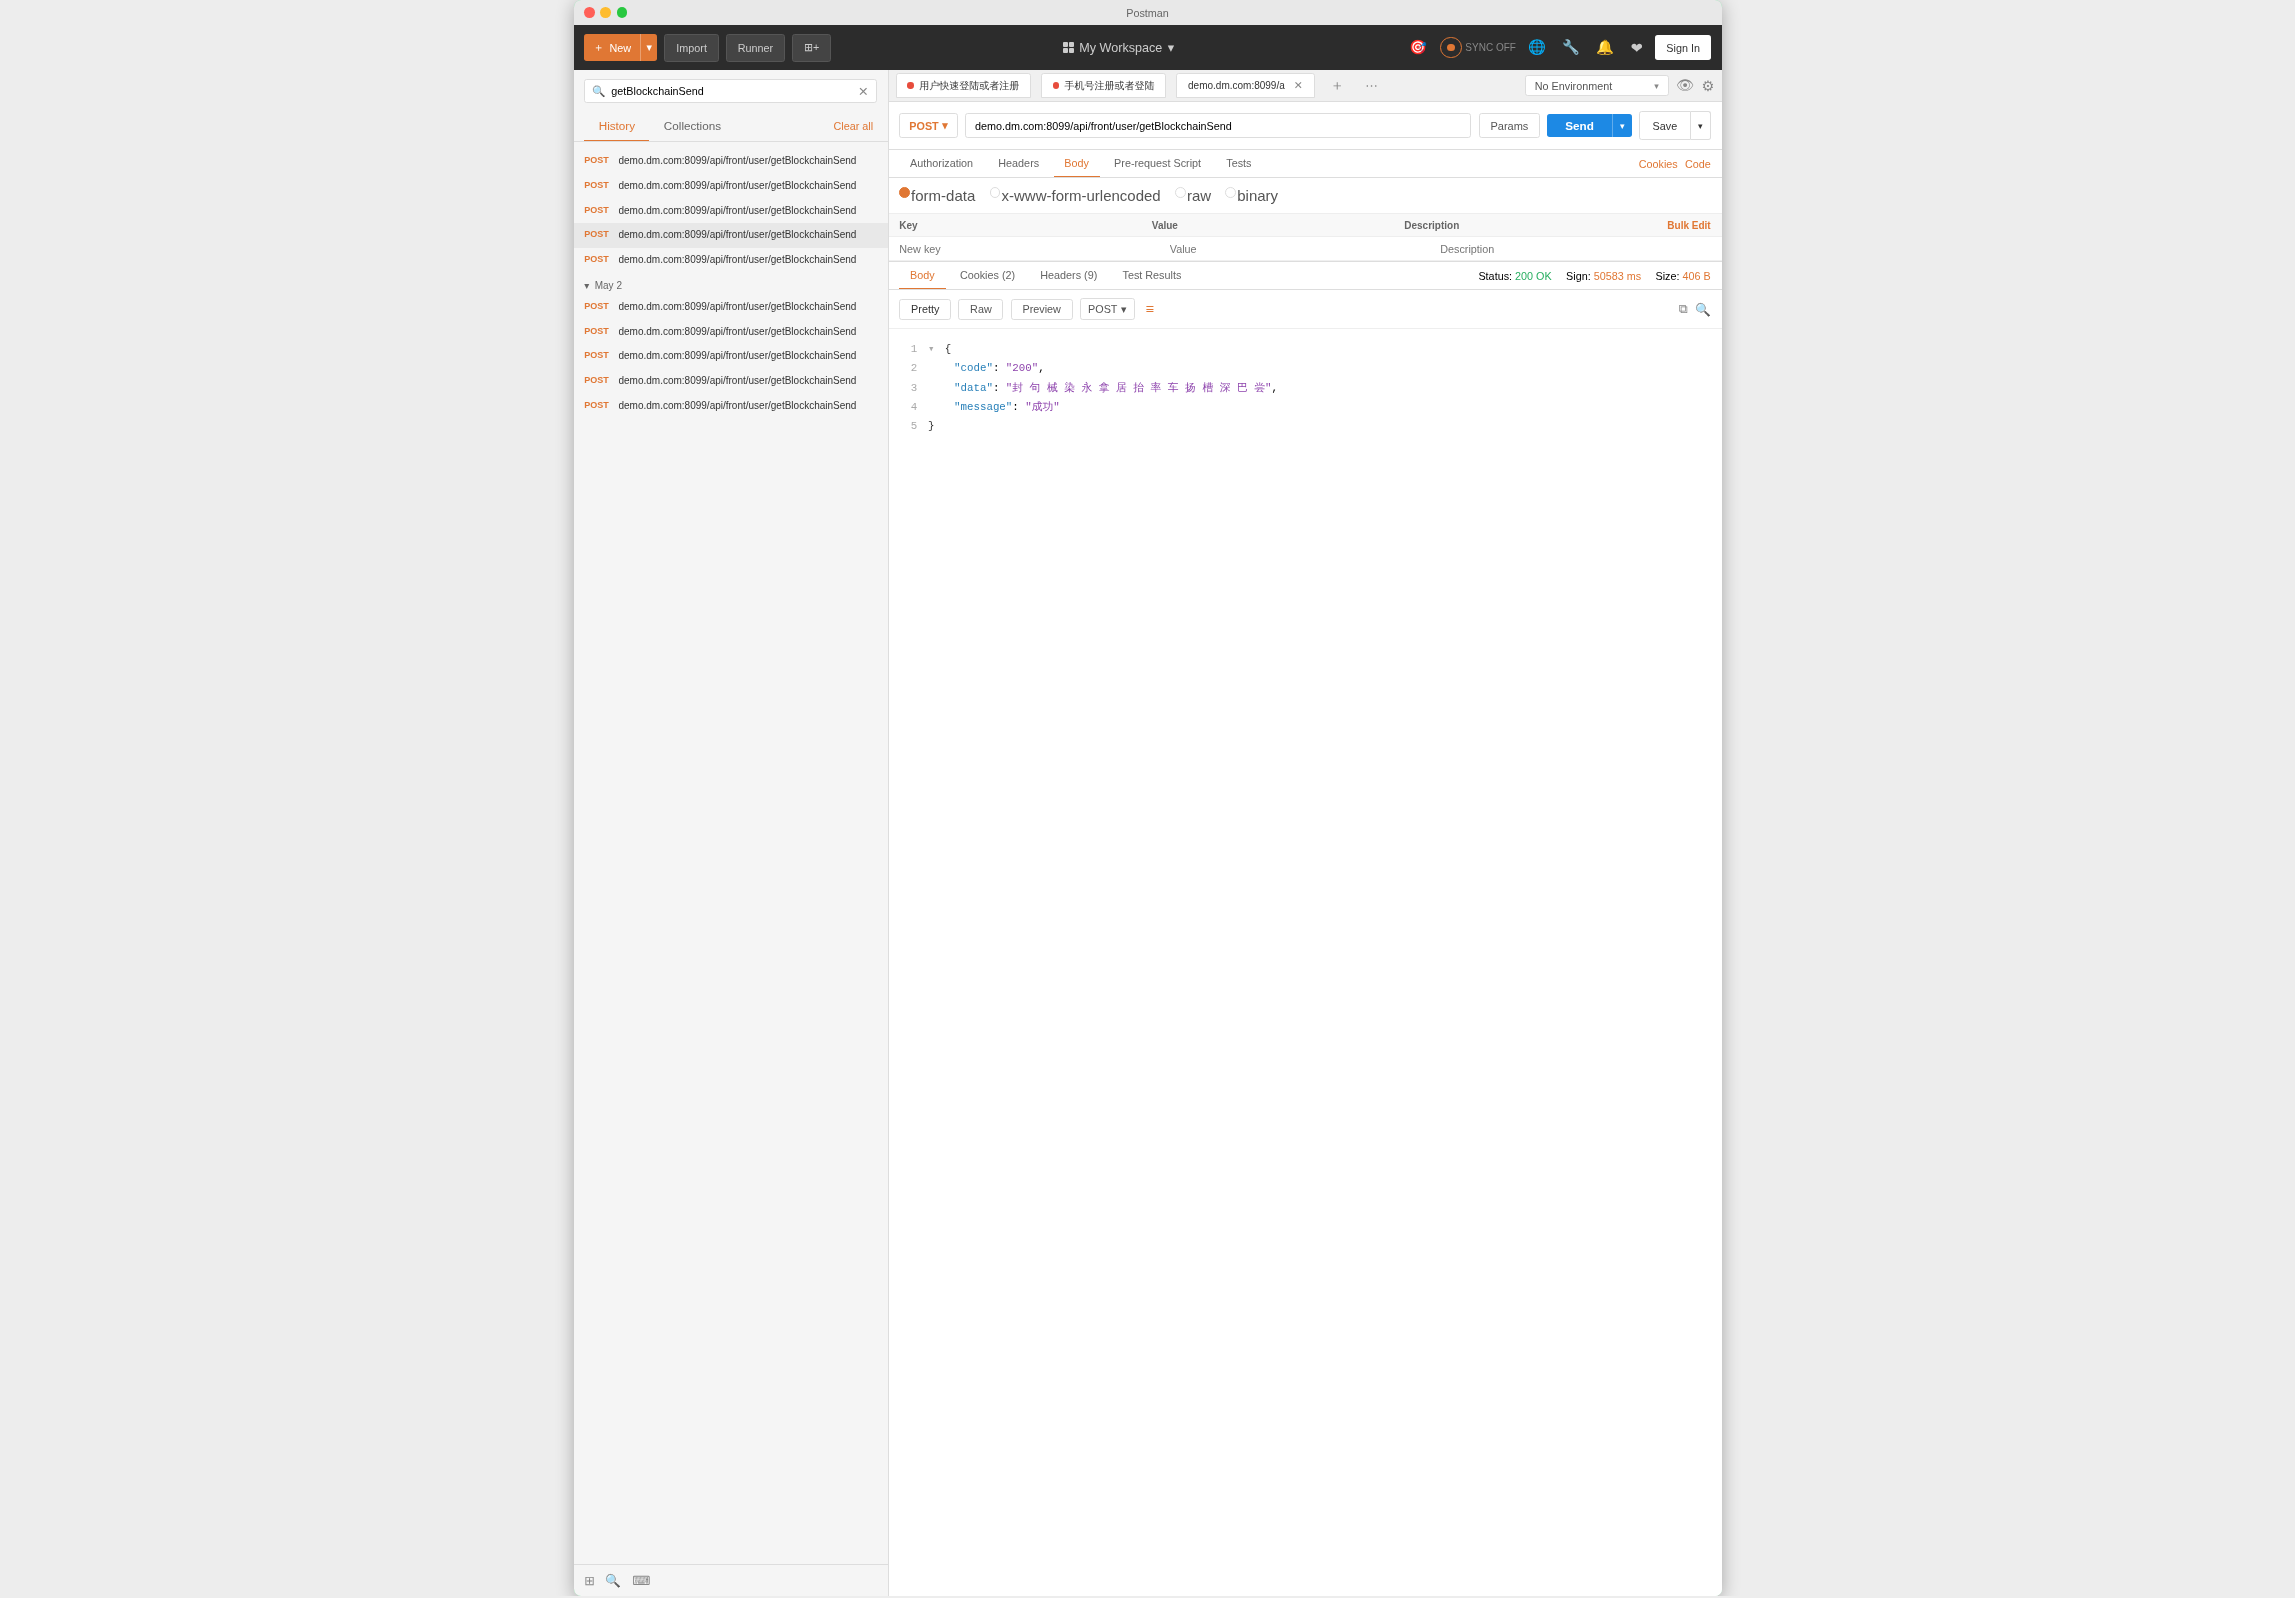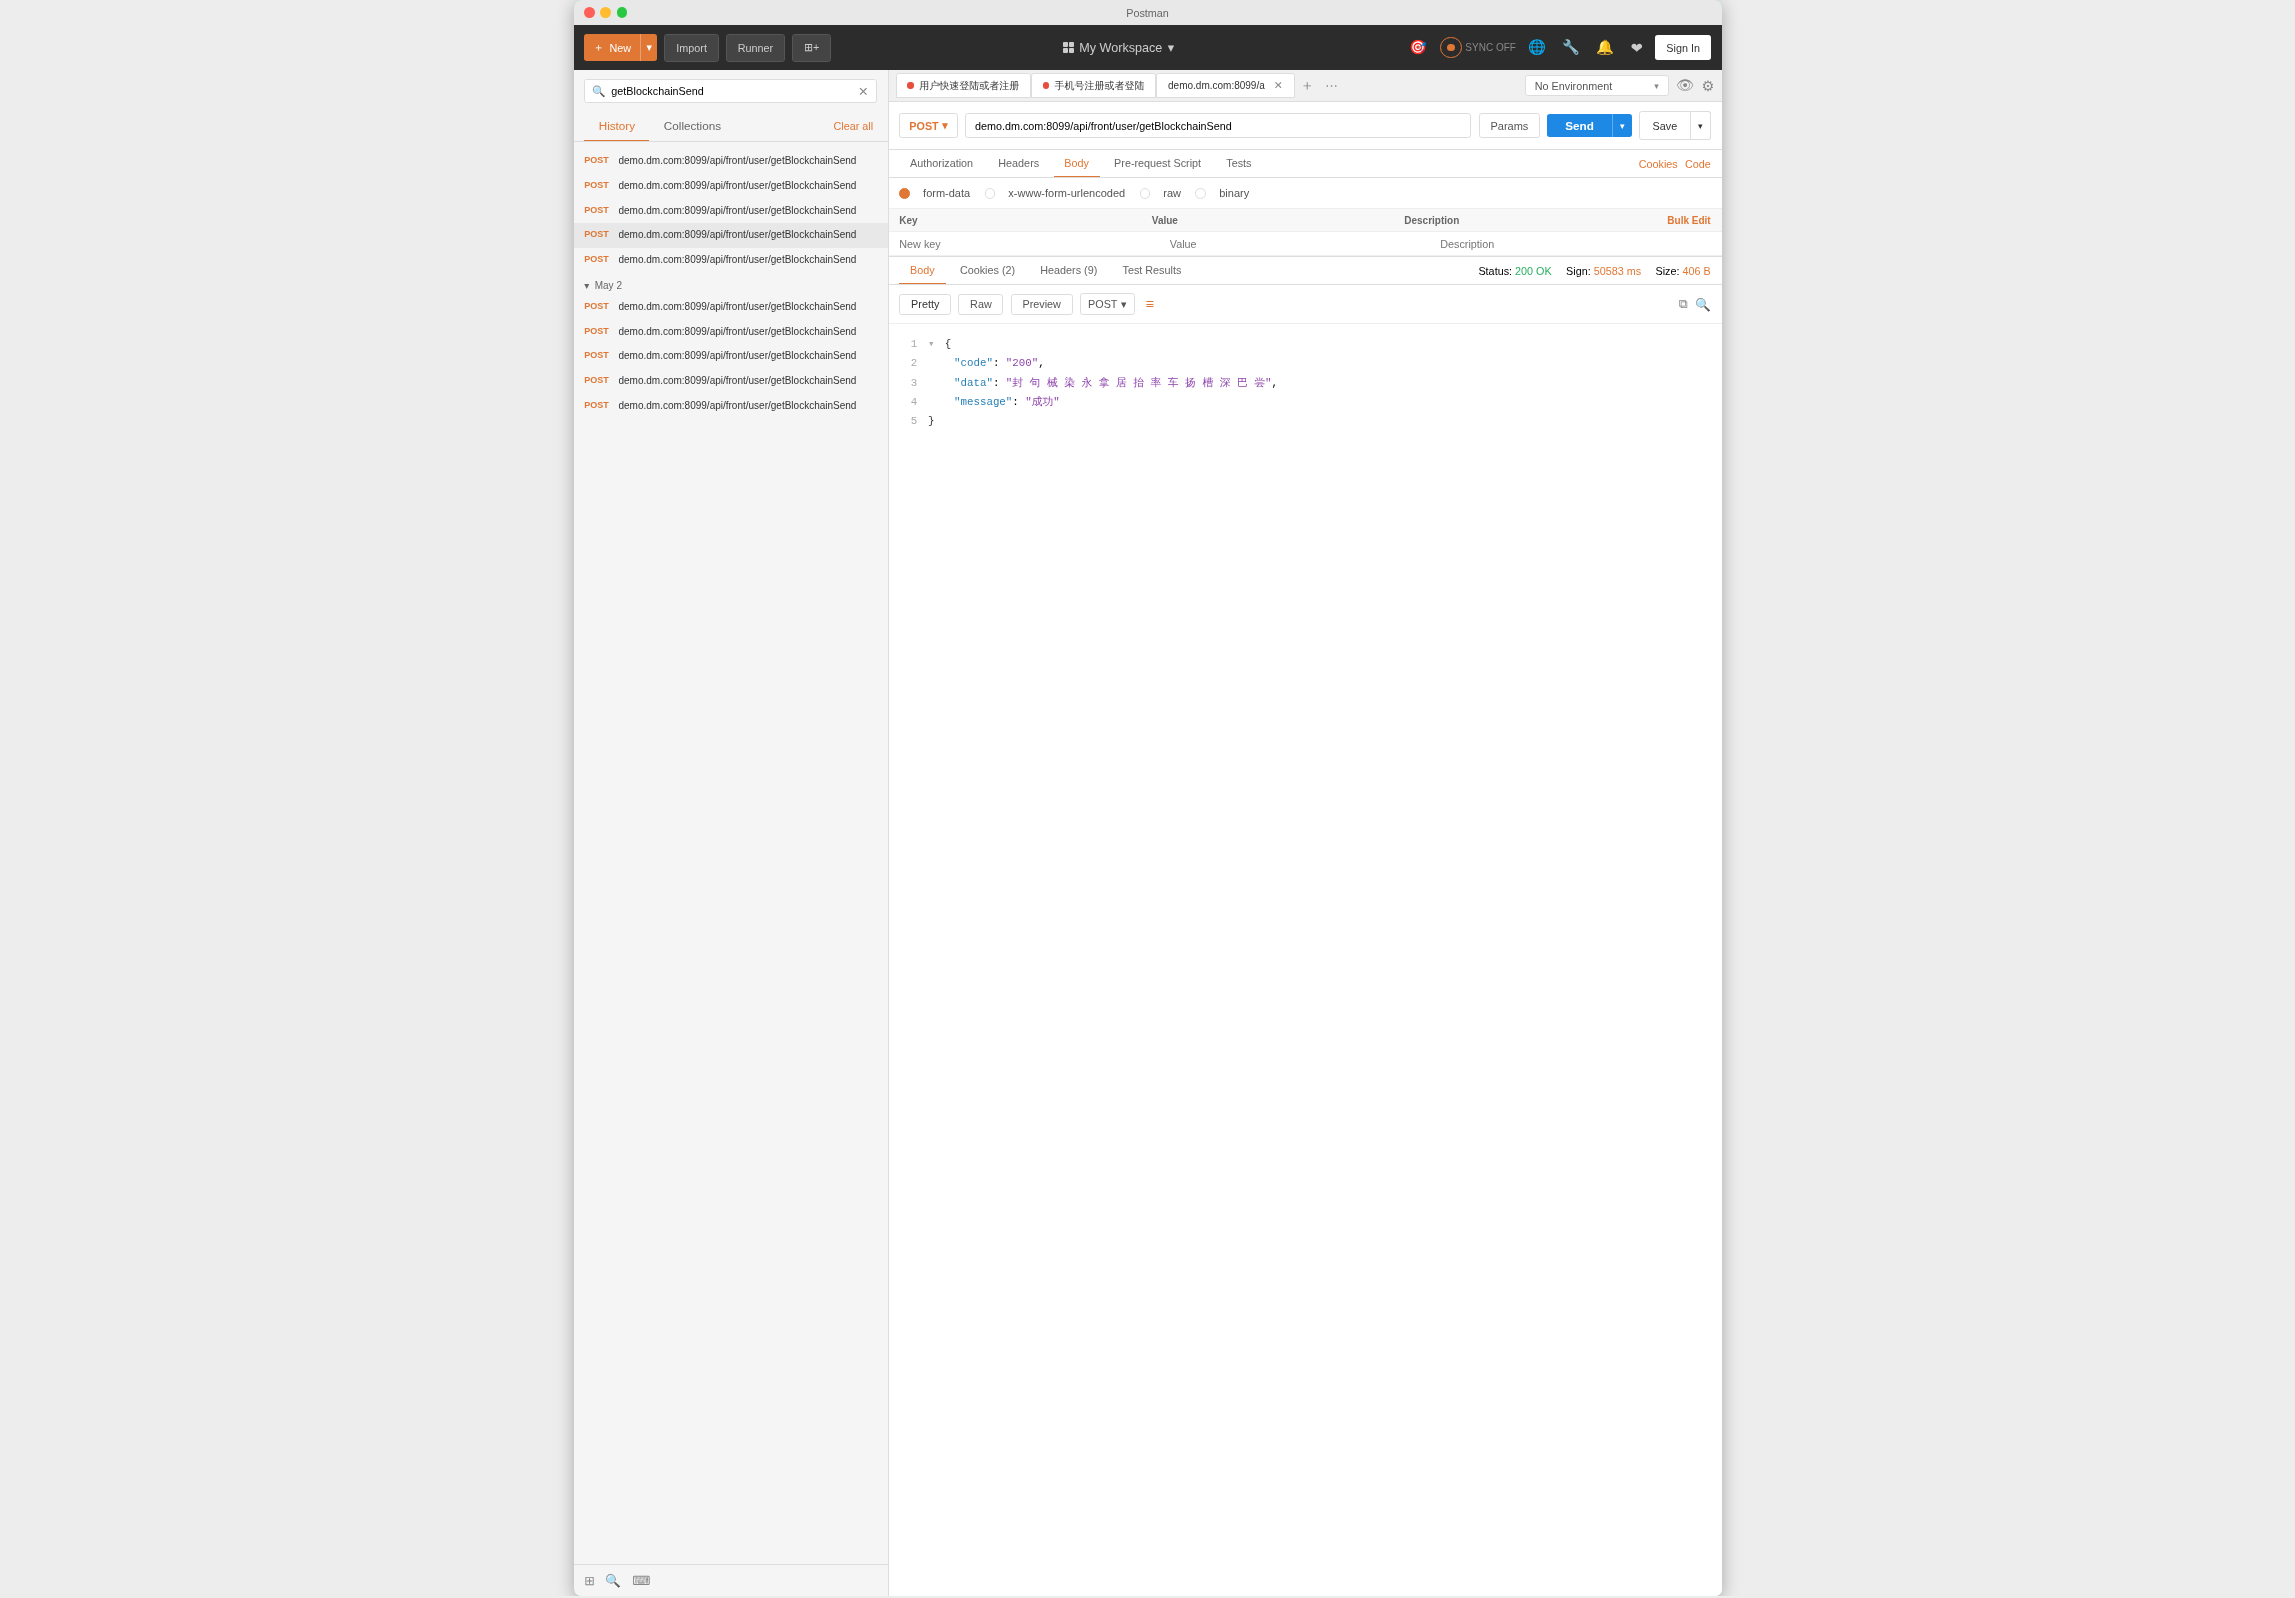--- a/index.html
+++ b/index.html
@@ -54,21 +54,21 @@
     .month-header { padding: 7.2px 10.8px 3.6px; font-size: 10px; color: #666; display: flex; align-items: center; gap: 5.4px; cursor: pointer; }
 
     
     .sidebar-footer { height: 32px; border-top: 0.9px solid #ddd; display: flex; align-items: center; padding: 0 10.8px; gap: 10.8px; }
     .footer-icon { color: #888; cursor: pointer; font-size: 12.6px; }
 
     
     .request-panel { flex: 1; display: flex; flex-direction: column; background: #fff; }
 
     
-    .tab-bar { background: #f0f0f0; border-bottom: 0.9px solid #ddd; display: flex; align-items: center; padding: 0 7.2px; height: 32px; gap: 0; }
+    .tab-bar { background: #f0f0f0; border-bottom: 0.9px solid #ddd; display: flex; align-items: center; padding: 0 7.2px; height: 32px; gap: 10px; }
     .req-tab { display: flex; align-items: center; gap: 5.4px; padding: 0 10.8px; height: 25px; background: #fff; border: 0.9px solid #ddd; border-radius: 2.7px 2.7px 0 0; font-size: 10px; color: #333; cursor: pointer; }
     .req-tab .dot-status { width: 6.3px; height: 6.3px; border-radius: 50%; background: #e74c3c; }
     .req-tab .close-tab { color: #888; font-size: 10.8px; margin-left: 3.6px; }
     .tab-add { color: #888; cursor: pointer; font-size: 14.4px; padding: 0 5.4px; }
     .tab-more { color: #888; cursor: pointer; font-size: 12.6px; padding: 0 5.4px; }
 
     
     .url-bar { display: flex; align-items: center; padding: 9px 10.8px; gap: 7.2px; border-bottom: 0.9px solid #ddd; }
     .method-select { display: flex; align-items: center; gap: 3.6px; padding: 5.4px 9px; border: 0.9px solid #ddd; border-radius: 2.7px; cursor: pointer; font-size: 10.8px; font-weight: 600; color: #e07734; background: #fff; }
     .url-input { flex: 1; border: 0.9px solid #ddd; border-radius: 2.7px; padding: 5.4px 9px; font-size: 10.8px; outline: none; }
@@ -82,21 +82,21 @@
 
     
     .req-subtabs { display: flex; align-items: center; padding: 0 10.8px; border-bottom: 0.9px solid #ddd; gap: 3.6px; }
     .subtab { padding: 7.2px 10.8px; font-size: 10.8px; color: #666; cursor: pointer; border-bottom: 1.8px solid transparent; }
     .subtab.active { color: #e07734; border-bottom-color: #e07734; }
     .subtab-right { margin-left: auto; display: flex; gap: 7.2px; }
     .subtab-link { color: #e07734; font-size: 10.8px; cursor: pointer; }
 
     
     .body-options { padding: 9px 10.8px; border-bottom: 0.9px solid #eee; display: flex; gap: 14.4px; align-items: center; }
-    .radio-opt { display: flex; align-items: center; gap: 13px; cursor: pointer; font-size: 11px; color: #555; }
+    .radio-opt { display: flex; gap: 1px; cursor: pointer; font-size: 15px; color: #555; }
     .radio-dot { width: 10.8px; height: 10.8px; border-radius: 50%; border: 1.8px solid #ddd; }
     .radio-dot.selected { border-color: #e07734; background: #e07734; }
 
     
     .kv-table { width: 100%; }
     .kv-header { display: flex; padding: 5.4px 10.8px; background: #f8f8f8; border-bottom: 0.9px solid #eee; font-size: 10px; color: #666; font-weight: 600; }
     .kv-col-key { flex: 1; }
     .kv-col-val { flex: 1; }
     .kv-col-desc { flex: 1; }
     .kv-col-more { width: 54px; text-align: right; color: #e07734; cursor: pointer; }

